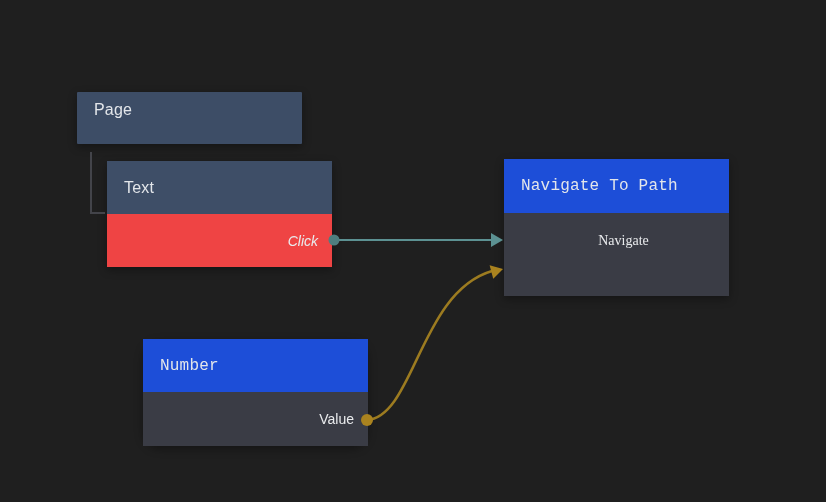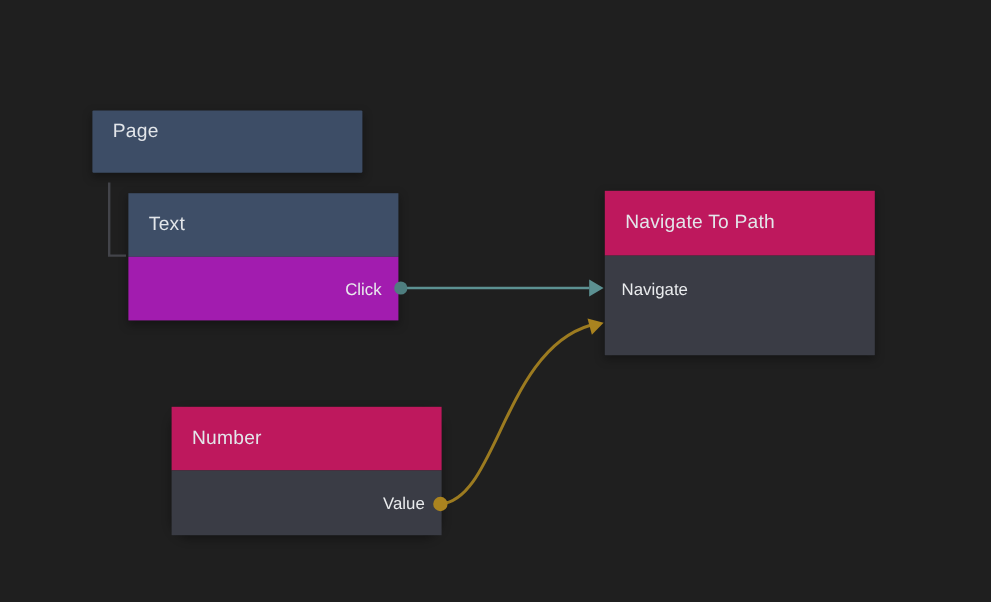--- a/index.html
+++ b/index.html
@@ -23,33 +23,33 @@
     display: flex;
     align-items: center;
     padding-left: 17px;
     color: #e3e6ea;
     font-size: 16px;
     letter-spacing: 0.2px;
   }
   .node-body { position: relative; }
   
   .visual .node-header { background: #3e4e67; }
-  .visual .node-body   { background: #a21caf; }
+  .visual .node-body   { background: #ef4444; font-style: italic; }
   .node.page           { background: #3d4d66; }
   
-  .logic .node-header  { background: #be185d; }
+  .logic .node-header  { background: #1d4ed8; font-family: Liberation Mono, monospace; }
   .logic .node-body    { background: #3a3c45; }
   .port-row {
     display: flex;
     align-items: center;
     color: #e9ebed;
     font-size: 14px;
   }
   .port-row.output { justify-content: flex-end; padding-right: 14px; }
-  .port-row.input  { justify-content: flex-start; padding-left: 14px; }
+  .port-row.input  { justify-content: center; padding-left: 14px; font-family: Liberation Serif, serif; }
   svg.wires {
     position: absolute;
     left: 0; top: 0;
     width: 826px; height: 502px;
     pointer-events: none;
     z-index: 5;
   }
   svg.wires .clickable { pointer-events: stroke; }
 </style>
 </head>

